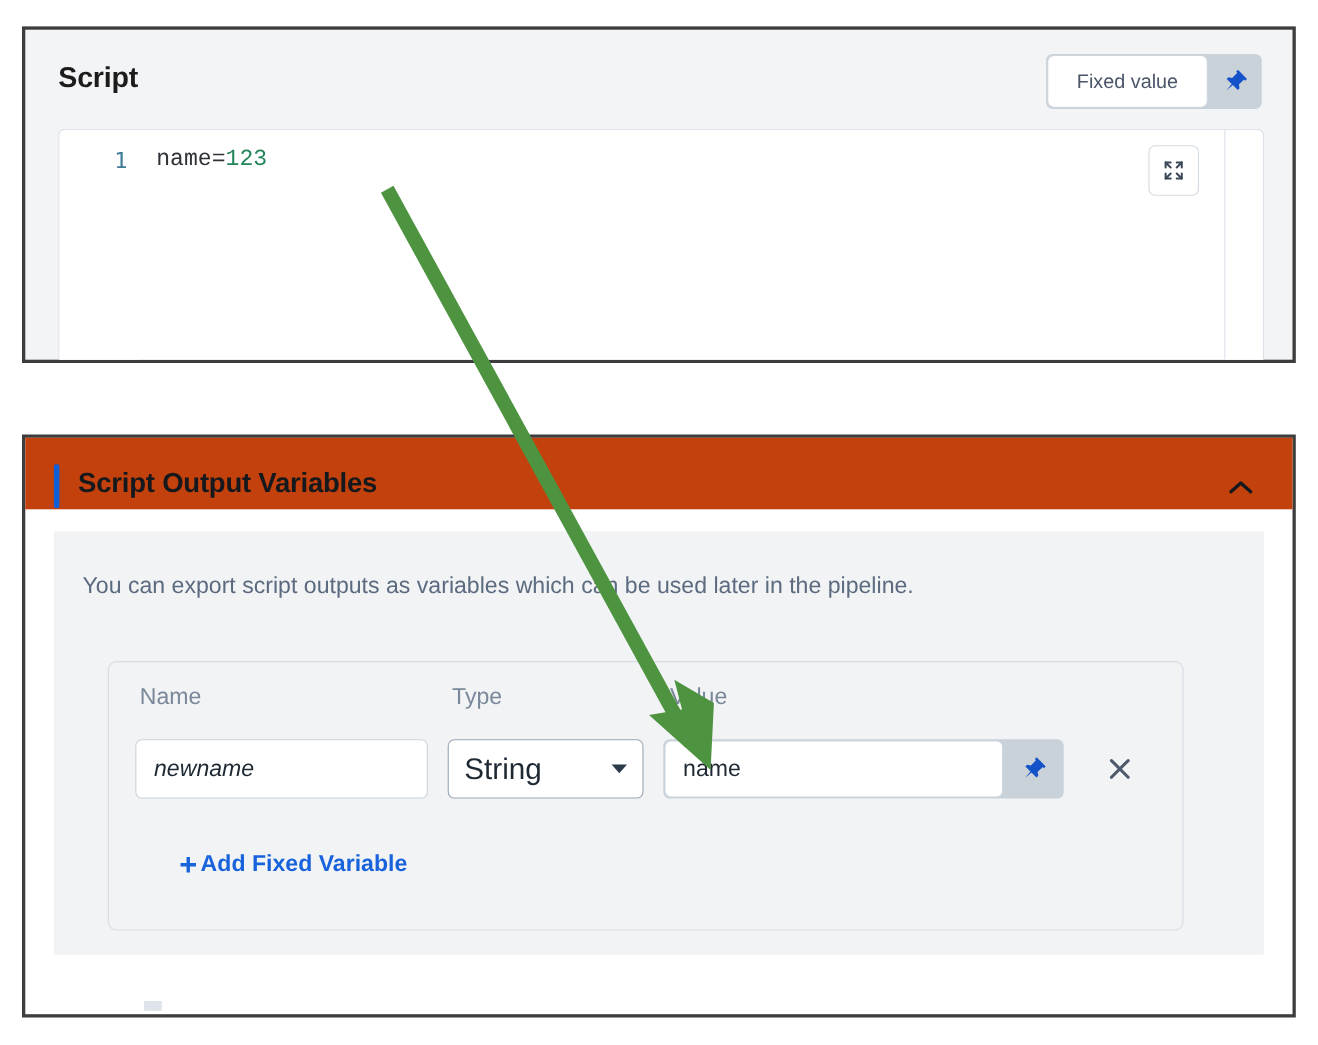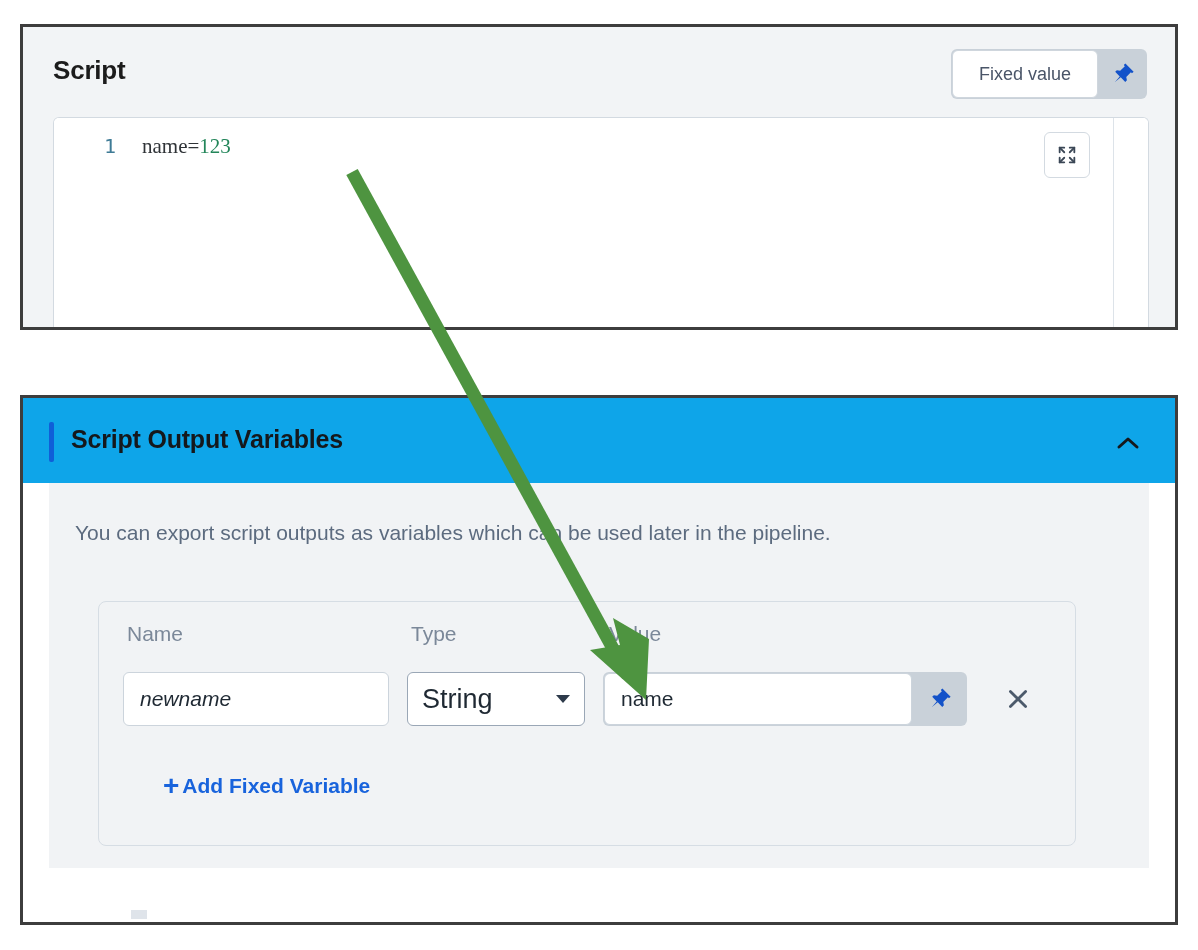--- a/index.html
+++ b/index.html
@@ -117,21 +117,21 @@
     top: 16px;
     right: 10px;
     font-family: "DejaVu Sans Mono", monospace;
     font-size: 20px;
     color: #3f7b96;
   }
   .editor-code {
     position: absolute;
     left: 88px;
     top: 16px;
-    font-family: Liberation Serif, serif;
+    font-family: Liberation Mono, monospace;
     font-size: 21px;
     color: #2f3337;
     white-space: pre;
   }
   .tok-num { color: #23865a; }
 
   .editor-expand {
     position: absolute;
     right: 58px;
     top: 14px;
@@ -162,22 +162,22 @@
     width: 1158px;
     height: 530px;
     background: #ffffff;
   }
 
   .sov-header {
     position: absolute;
     left: 0;
     top: 0;
     width: 100%;
-    height: 85px;
-    background: #0ea5e9;
+    height: 65px;
+    background: #c2410c;
   }
   .sov-accent {
     position: absolute;
     left: 26px;
     top: 24px;
     width: 5px;
     height: 40px;
     background: #0f5fd8;
     border-radius: 2px;
   }

